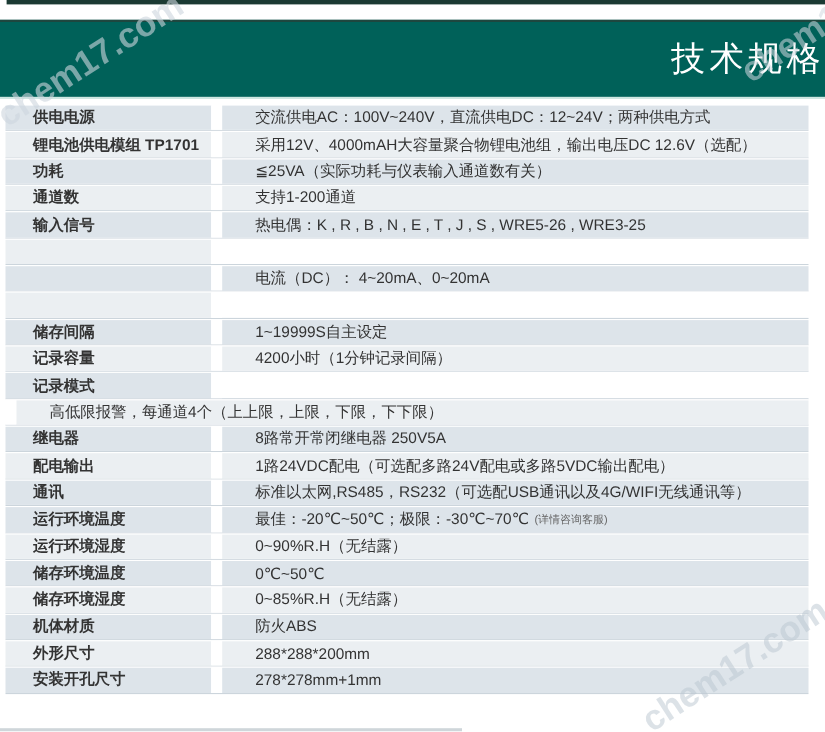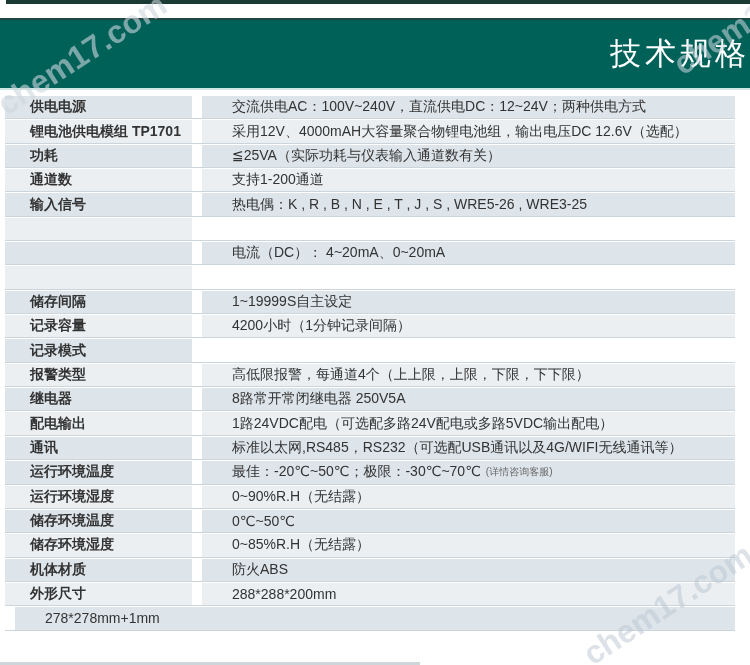--- a/index.html
+++ b/index.html
@@ -186,21 +186,20 @@
 
     </div>
   </div>
 
   <div class="row a">
     <div class="cell label">记录模式</div>
     <div class="vdivider"></div>
   </div>
 
   <div class="row b">
-    <div class="cell label">报警类型</div>
     <div class="vdivider"></div>
     <div class="cell value">
       <span class="val-text">高低限报警，每通道4个（上上限，上限，下限，下下限）</span>
 
     </div>
   </div>
 
   <div class="row a">
     <div class="cell label">继电器</div>
     <div class="vdivider"></div>
@@ -277,20 +276,21 @@
   <div class="row b">
     <div class="cell label">外形尺寸</div>
     <div class="vdivider"></div>
     <div class="cell value">
       <span class="val-text">288*288*200mm</span>
 
     </div>
   </div>
 
   <div class="row a">
+    <div class="cell label">安装开孔尺寸</div>
     <div class="vdivider"></div>
     <div class="cell value">
       <span class="val-text">278*278mm+1mm</span>
 
     </div>
   </div>
 </div>
 
 <div class="watermark wm-top-left">chem17.com</div>
 <div class="watermark wm-top-right">chem17.com</div>

